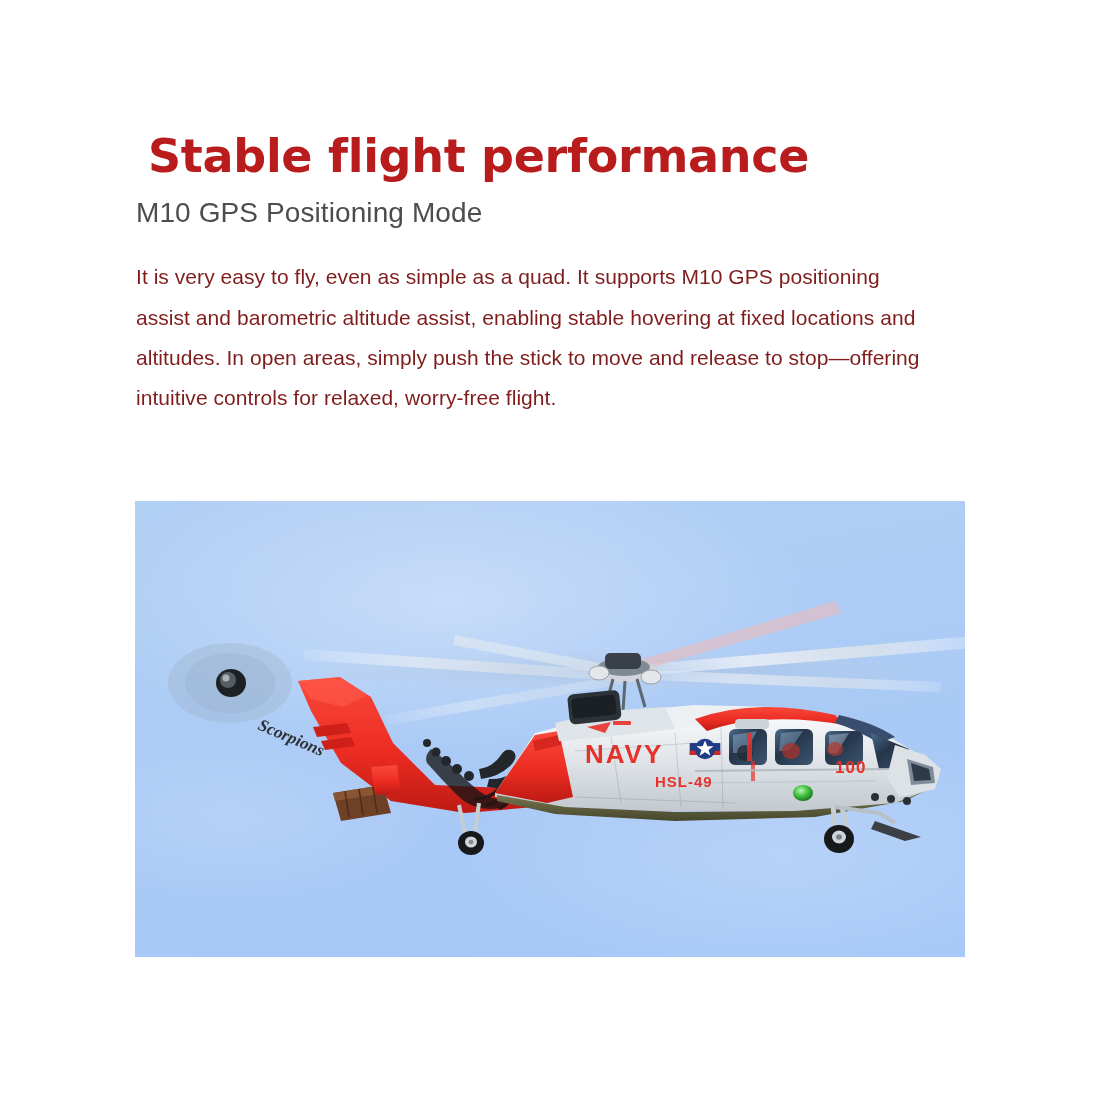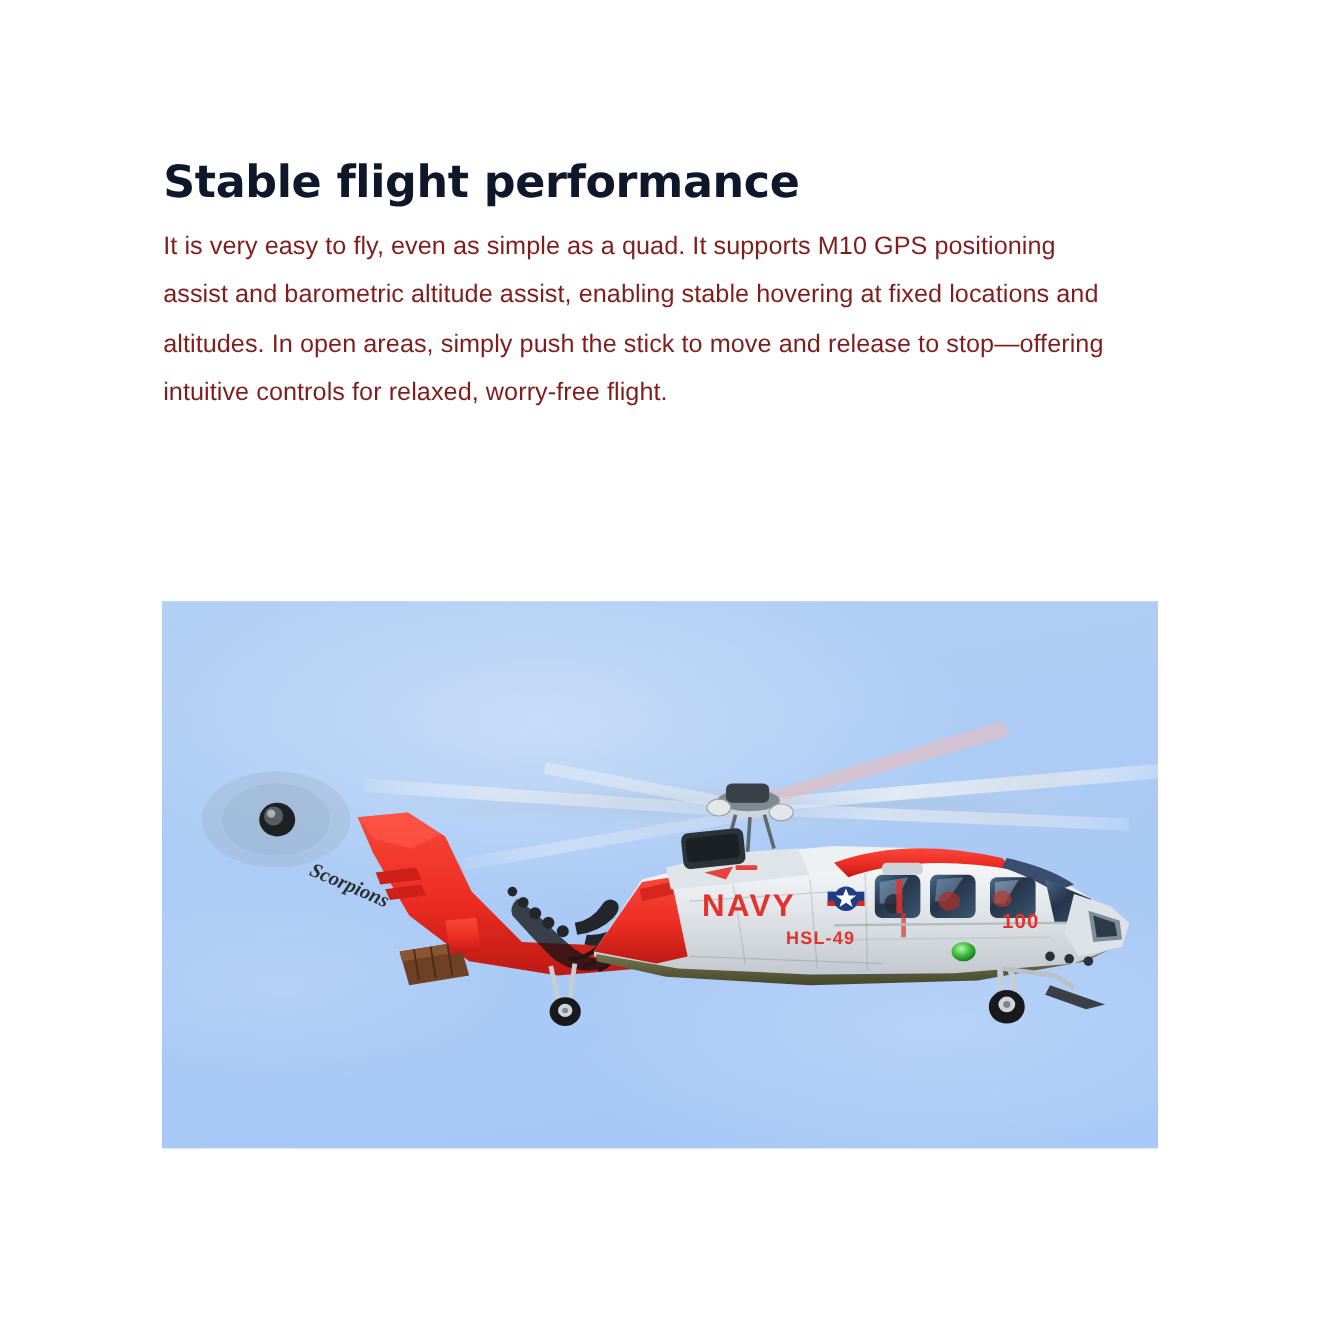--- a/index.html
+++ b/index.html
@@ -19,26 +19,26 @@
     height: 1100px;
     background: #ffffff;
   }
   .content {
     position: absolute;
     left: 136px;
     top: 132px;
     width: 830px;
   }
   .headline {
-    font-size: 37px;
+    font-size: 46px;
     font-weight: bold;
-    color: #0f172a;
+    color: #b91c1c;
     letter-spacing: -0.3px;
     line-height: 1.08;
-    margin: 0 0 14px 0;
+    margin: 0 0 14px 12px;
     font-family: "DejaVu Sans", "Liberation Sans", sans-serif;
   }
   .subhead {
     font-size: 28px;
     font-weight: normal;
     color: #4d4d4d;
     line-height: 1.2;
     margin: 0 0 28px 0;
     letter-spacing: 0.1px;
   }
@@ -77,20 +77,21 @@
   }
 </style>
 </head>
 <body>
 
 <div class="page">
 
   <div class="content">
     <h1 class="headline">Stable flight performance</h1>
 
+    <h2 class="subhead">M10 GPS Positioning Mode</h2>
 
     <p class="body-copy">It is very easy to fly, even as simple as a quad. It supports M10 GPS positioning assist and barometric altitude assist, enabling stable hovering at fixed locations and altitudes. In open areas, simply push the stick to move and release to stop—offering intuitive controls for relaxed, worry-free flight.</p>
   </div>
 
   <div class="photo-frame">
     <div class="sky-haze"></div>
 
     <svg class="heli" viewBox="0 0 830 456" xmlns="http://www.w3.org/2000/svg">
       <defs>
         <linearGradient id="bodyWhite" x1="0" y1="0" x2="0" y2="1">

